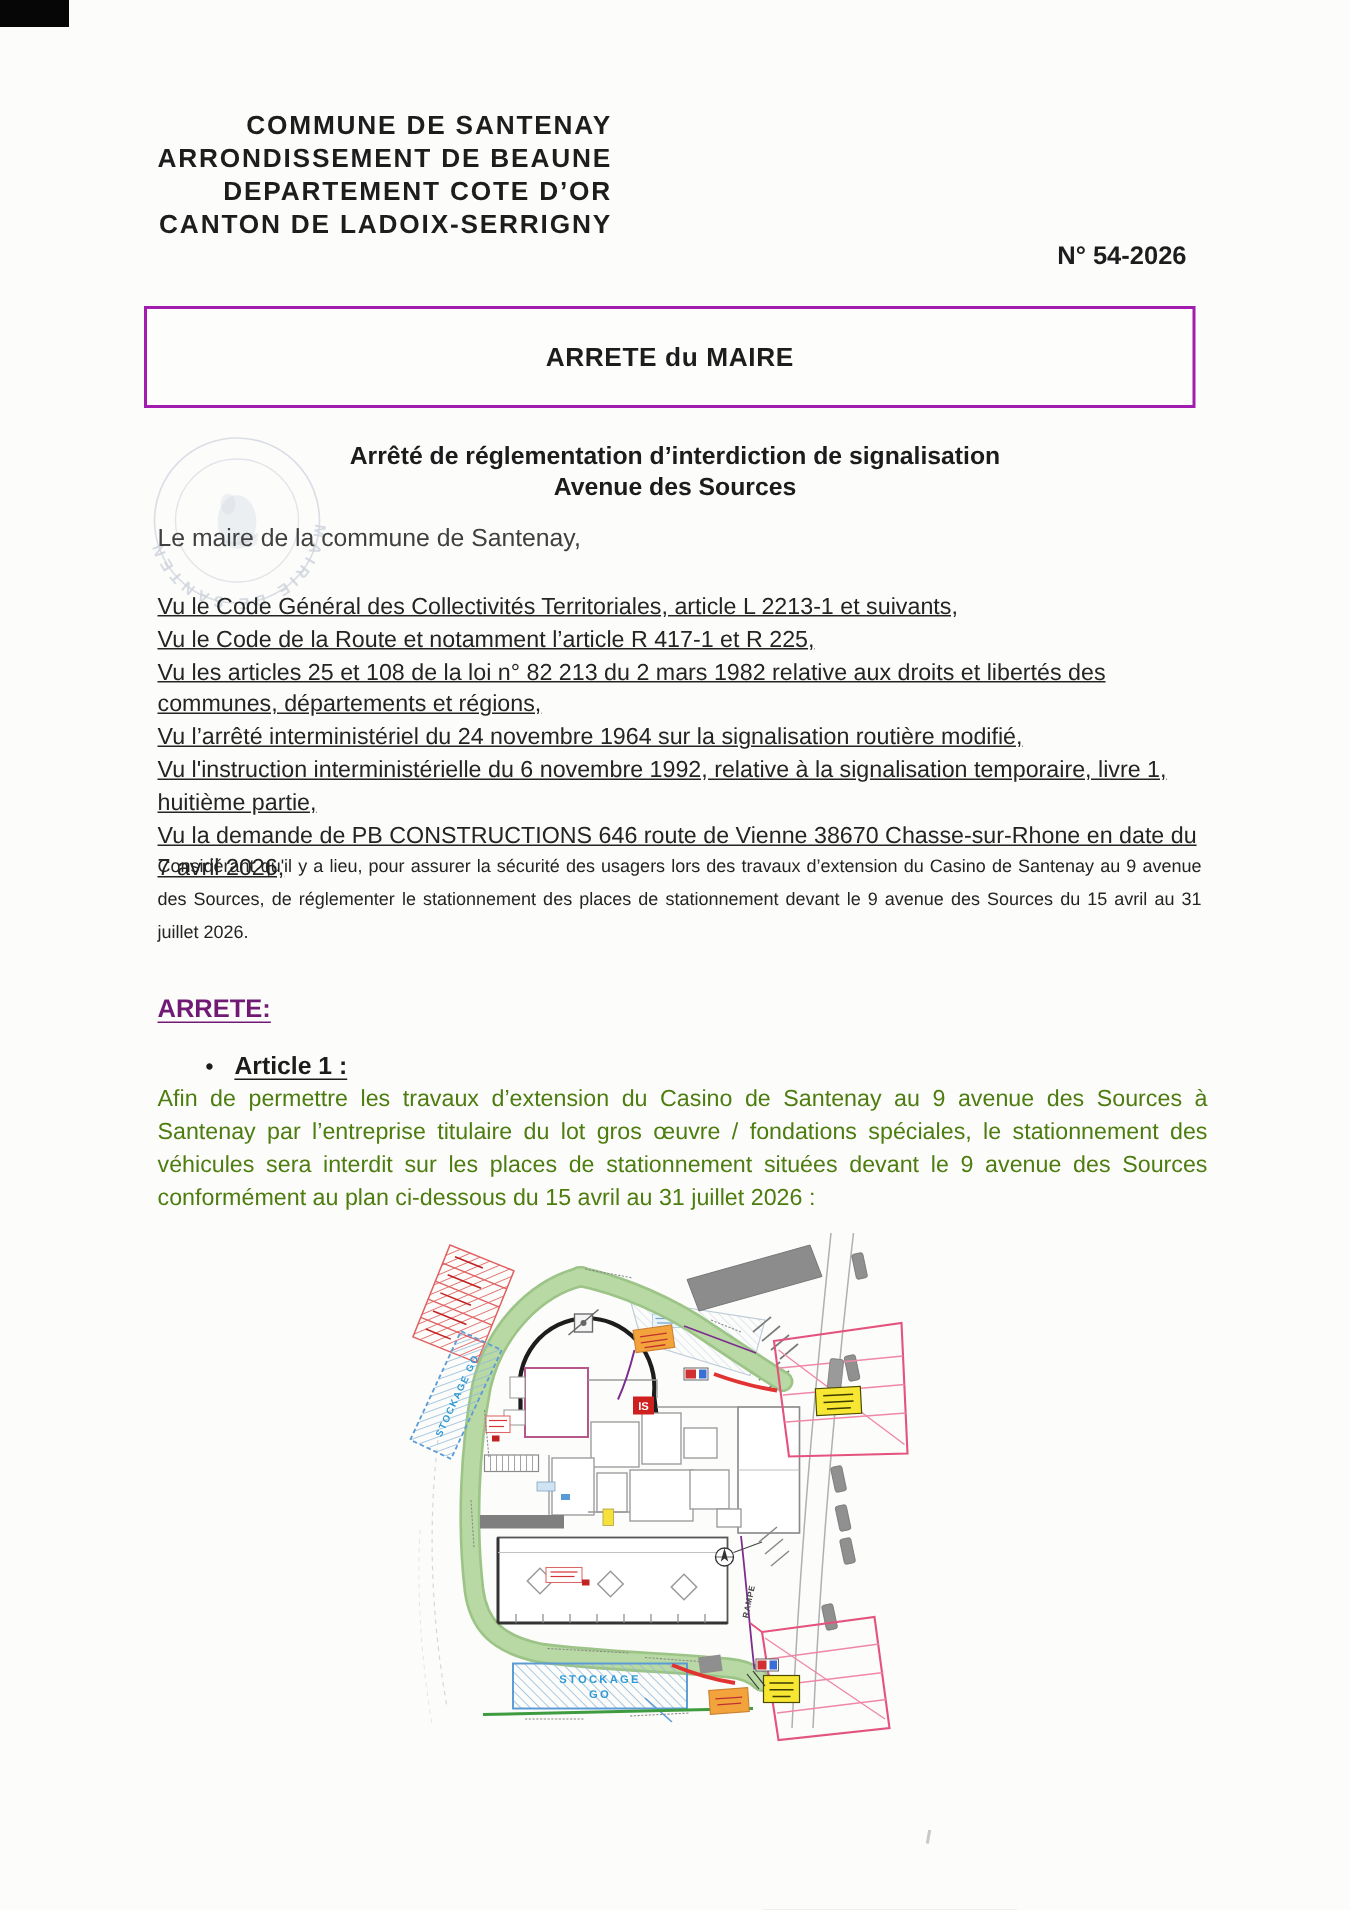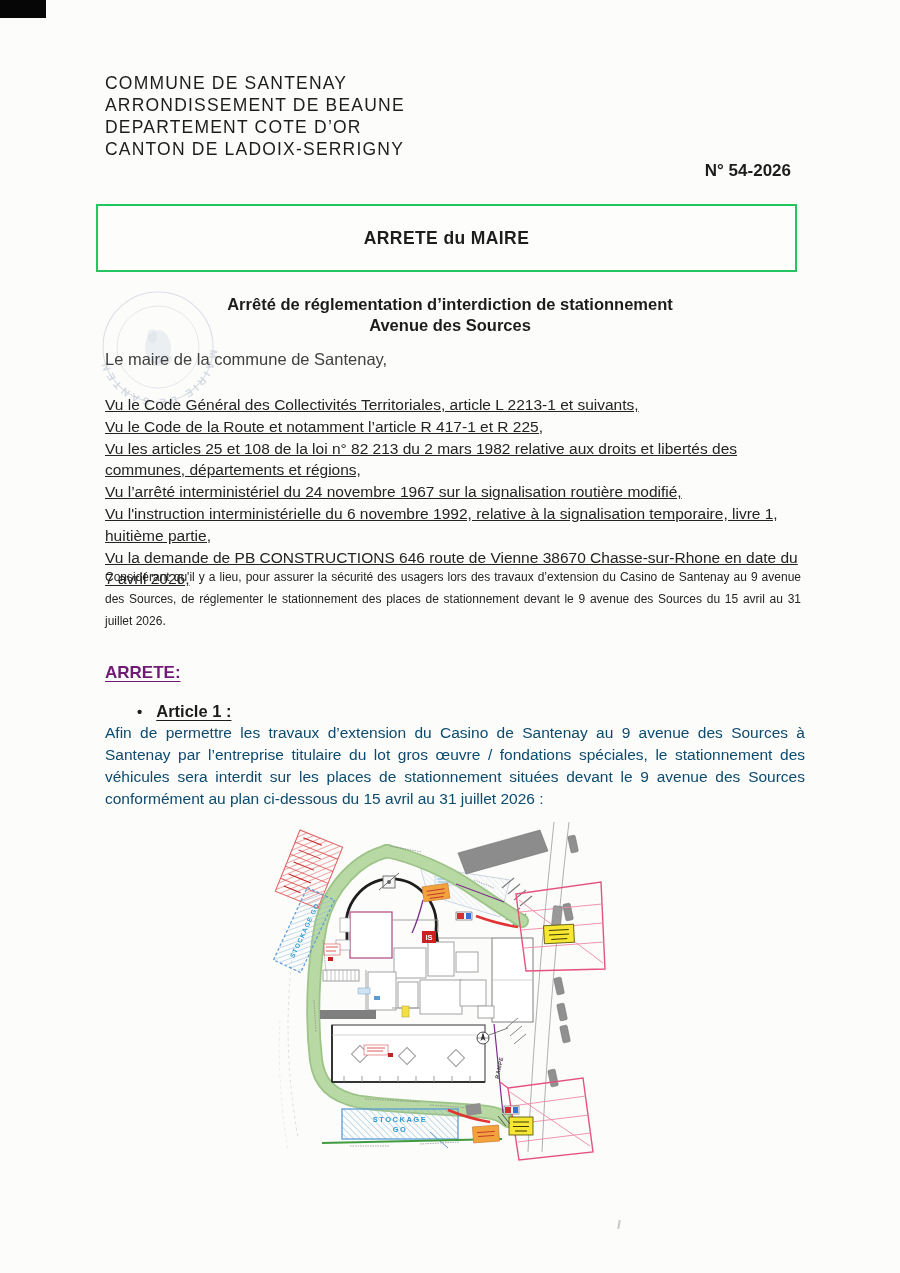--- a/index.html
+++ b/index.html
@@ -3,41 +3,41 @@
 <meta charset="utf-8">
 <style>
   html,body{margin:0;padding:0;background:#e8e8e8;}
   .page{
     position:relative;width:900px;height:1273px;margin:0 auto;
     background:#fcfcfb;overflow:hidden;
     font-family:"Liberation Sans","DejaVu Sans",sans-serif;
     color:#222;
   }
   .corner-mark{position:absolute;left:0;top:0;width:46px;height:18px;background:#060606;}
-  .header-block{position:absolute;left:105px;top:72px;font-weight:400;font-size:17.5px;line-height:22px;letter-spacing:1.2px;color:#1d1d1d;}
+  .header-block{position:absolute;left:105px;top:72px;font-weight:700;font-size:17.5px;line-height:22px;letter-spacing:1.2px;color:#1d1d1d;text-align:right;}
   .header-block p{margin:0;}
   .doc-number{position:absolute;left:105px;top:161px;width:686px;text-align:right;font-weight:700;font-size:17px;color:#1d1d1d;}
   .title-box{
     position:absolute;left:96px;top:204px;width:701px;height:68px;box-sizing:border-box;
-    border:2px solid #22c55e;display:flex;align-items:center;justify-content:center;
+    border:2px solid #a21caf;display:flex;align-items:center;justify-content:center;
     font-weight:700;font-size:17.5px;letter-spacing:.4px;color:#1d1d1d;background:#fdfdfc;
   }
   .stamp{position:absolute;left:94px;top:288px;width:128px;height:118px;filter:blur(.35px);opacity:.85;pointer-events:none;}
   .subtitle{position:absolute;left:105px;top:294px;width:690px;text-align:center;font-weight:700;font-size:16.5px;line-height:21px;color:#1c1c1c;}
   .subtitle div{margin:0;}
   .opening{position:absolute;left:105px;top:350px;font-weight:400;font-size:16.5px;color:#404040;}
   .vu-block{position:absolute;left:105px;top:394px;width:700px;font-size:15.5px;line-height:21.8px;color:#242424;text-decoration:underline;}
   .vu-block p{margin:0;}
   .considerant{position:absolute;left:105px;top:566px;width:696px;font-size:12px;line-height:22px;text-align:justify;color:#242424;}
   .arrete-heading{position:absolute;left:105px;top:663px;width:690px;text-align:left;font-weight:700;font-size:17px;color:#701a75;}
   .arrete-heading span{text-decoration:underline;text-underline-offset:3px;}
   .article-label-row{position:absolute;left:137px;top:702px;font-size:16.5px;font-weight:700;color:#1c1c1c;}
   .article-label-row .bullet{display:inline-block;margin-right:14px;font-size:15px;}
   .article-label-row .lbl{text-decoration:underline;text-underline-offset:3px;}
-  .article-body{position:absolute;left:105px;top:722px;width:700px;font-size:15.5px;line-height:22px;text-align:justify;color:#0c4a6e;}
+  .article-body{position:absolute;left:105px;top:722px;width:700px;font-size:15.5px;line-height:22px;text-align:justify;color:#4d7c0f;}
   .site-plan{position:absolute;left:270px;top:820px;width:360px;height:360px;}
   .speck{position:absolute;left:618px;top:1220px;width:2px;height:9px;background:#8a8a8a;opacity:.45;transform:rotate(10deg);}
 </style>
 </head>
 <body>
 
 <div class="page">
 
   <div class="corner-mark"></div>
 
@@ -67,31 +67,31 @@
     <p>CANTON DE LADOIX-SERRIGNY</p>
   </div>
 
   <div class="doc-number">N° 54-2026</div>
 
   <div class="title-box">
     <span>ARRETE du MAIRE</span>
   </div>
 
   <div class="subtitle">
-    <div>Arrêté de réglementation d’interdiction de stationnement</div>
+    <div>Arrêté de réglementation d’interdiction de signalisation</div>
     <div>Avenue des Sources</div>
   </div>
 
   <div class="opening">Le maire de la commune de Santenay,</div>
 
   <div class="vu-block">
     <p>Vu le Code Général des Collectivités Territoriales, article L 2213-1 et suivants,</p>
     <p>Vu le Code de la Route et notamment l’article R 417-1 et R 225,</p>
     <p>Vu les articles 25 et 108 de la loi n° 82 213 du 2 mars 1982 relative aux droits et libertés des communes, départements et régions,</p>
-    <p>Vu l’arrêté interministériel du 24 novembre 1967 sur la signalisation routière modifié,</p>
+    <p>Vu l’arrêté interministériel du 24 novembre 1964 sur la signalisation routière modifié,</p>
     <p>Vu l'instruction interministérielle du 6 novembre 1992, relative à la signalisation temporaire, livre 1, huitième partie,</p>
     <p>Vu la demande de PB CONSTRUCTIONS 646 route de Vienne 38670 Chasse-sur-Rhone en date du 7 avril 2026,</p>
   </div>
 
   <div class="considerant">Considérant qu'il y a lieu, pour assurer la sécurité des usagers lors des travaux d’extension du Casino de Santenay au 9 avenue des Sources, de réglementer le stationnement des places de stationnement devant le 9 avenue des Sources du 15 avril au 31 juillet 2026.</div>
 
   <div class="arrete-heading">
     <span>ARRETE:</span>
   </div>
 

